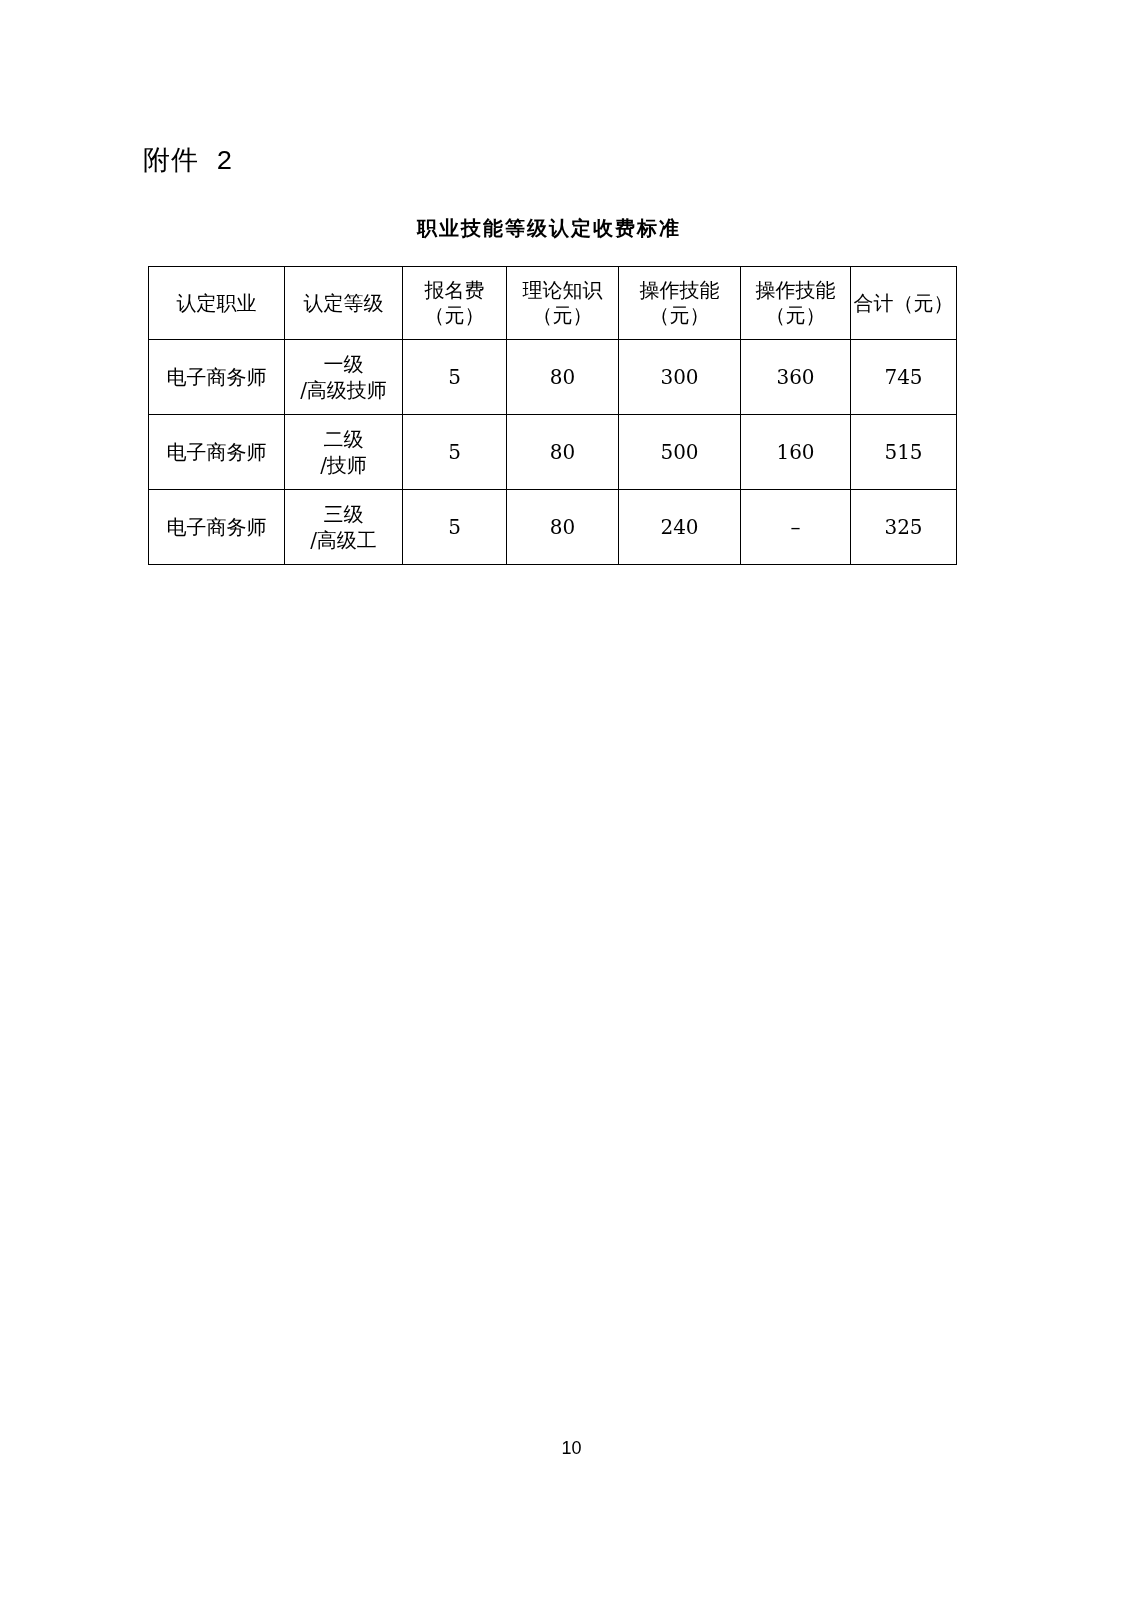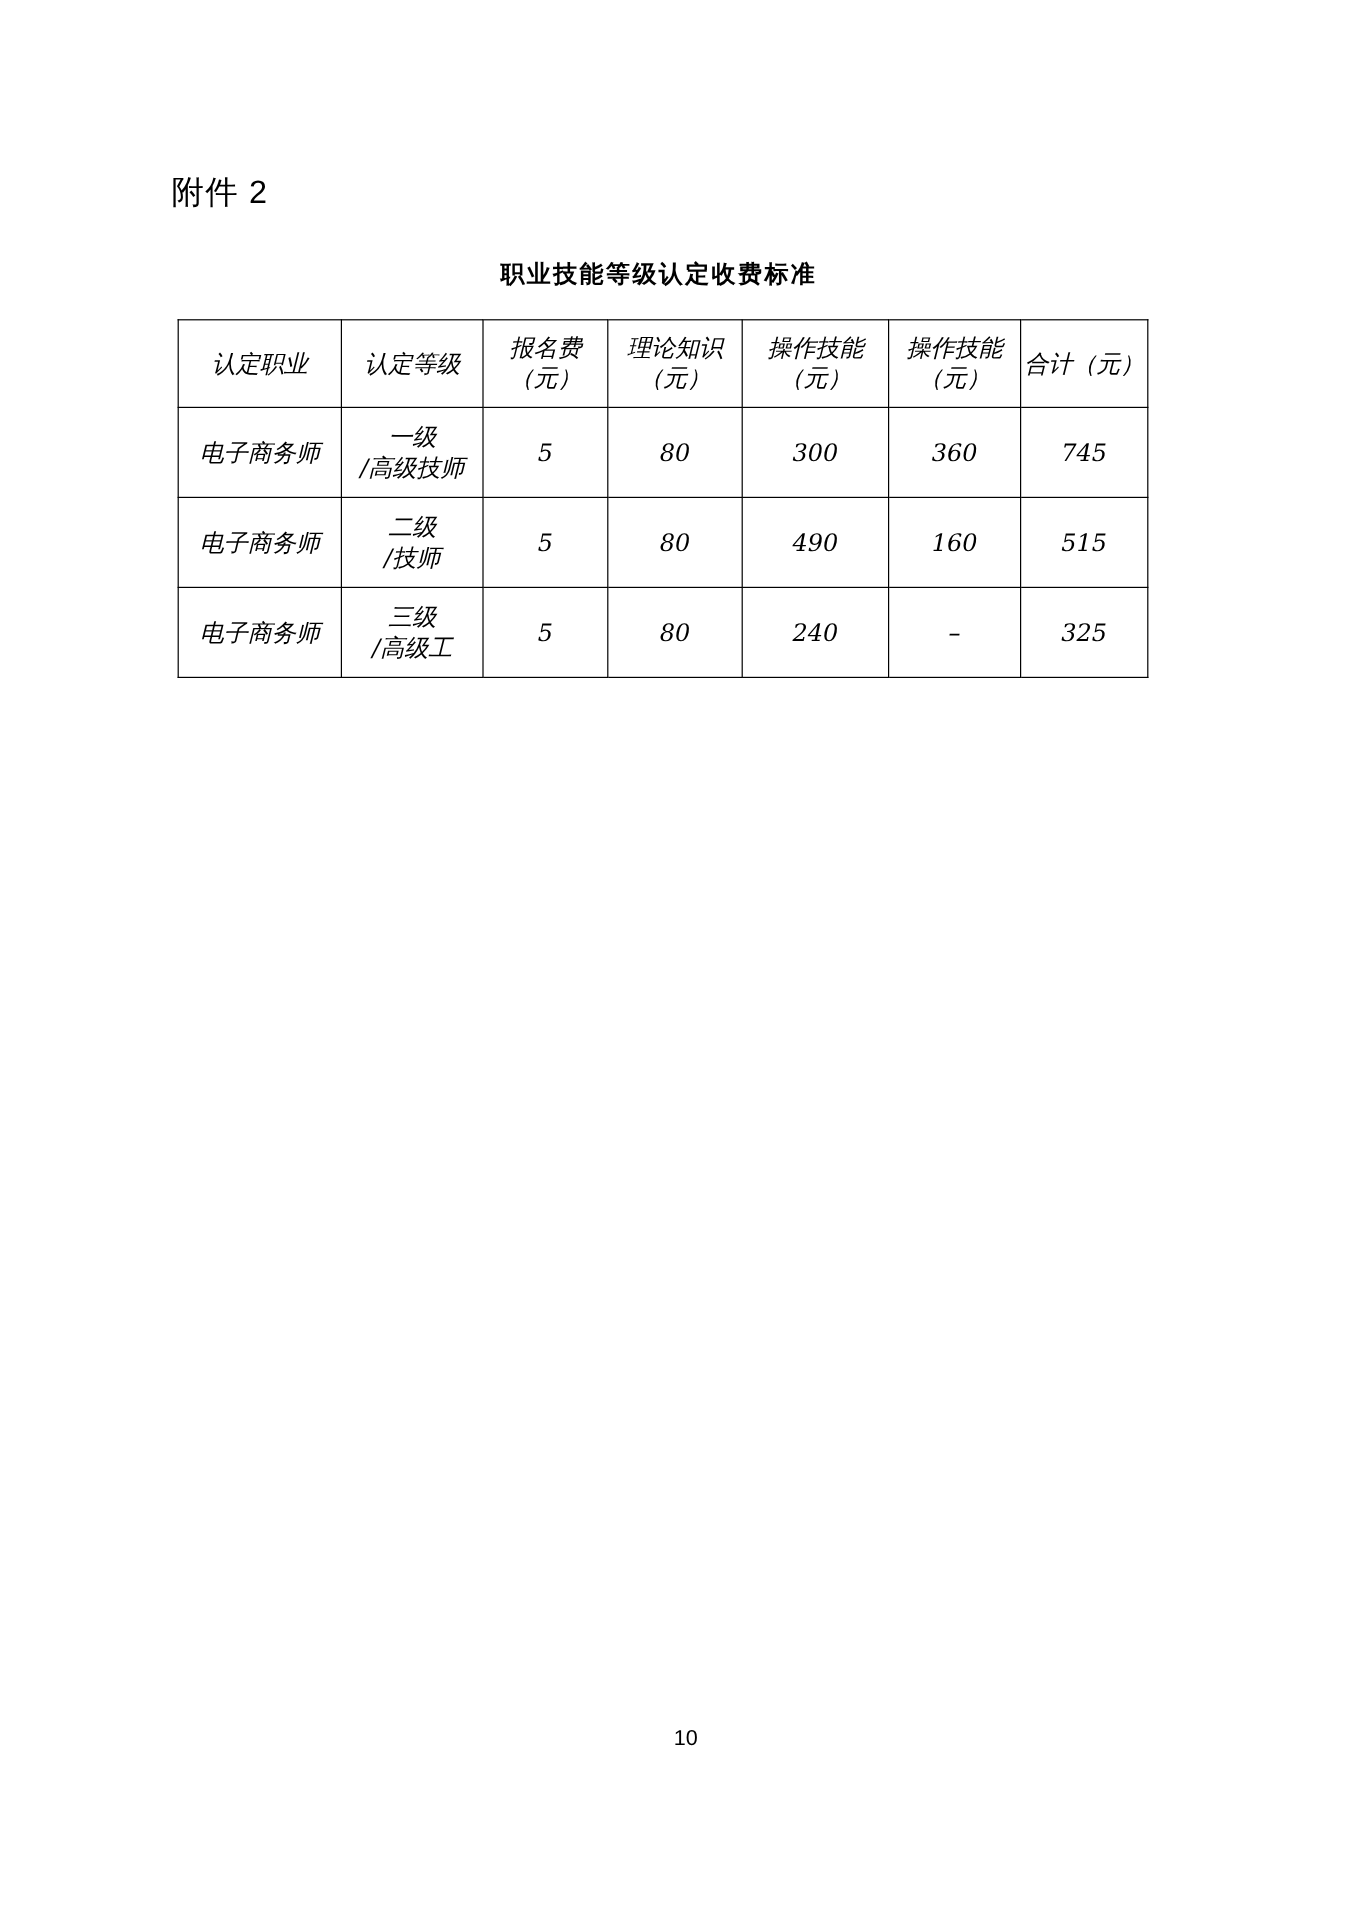--- a/index.html
+++ b/index.html
@@ -18,41 +18,40 @@
     position: absolute;
     inset: 0;
     padding: 0;
   }
   .attachment-label {
     position: absolute;
     left: 143px;
     top: 142px;
     font-size: 27px;
     letter-spacing: 1px;
-    font-family: Liberation Sans, sans-serif;
+    font-family: Liberation Mono, monospace;
   }
   .doc-title {
     position: absolute;
     left: 143px;
     top: 215px;
     width: 812px;
     text-align: center;
     font-size: 20px;
     font-weight: bold;
     letter-spacing: 2px;
     font-family: "DejaVu Serif", "Liberation Serif", serif;
   }
   table.fee-table {
     position: absolute;
     left: 148px;
     top: 266px;
     width: 808px;
     border-collapse: collapse;
     table-layout: fixed;
-    font-style: italic;
   }
   table.fee-table td, table.fee-table th {
     border: 1px solid #000000;
     text-align: center;
     vertical-align: middle;
     font-size: 20px;
     font-weight: normal;
     padding: 0;
     font-family: "DejaVu Serif", "Liberation Serif", serif;
   }
@@ -153,21 +152,21 @@
         <td class="num-cell">745</td>
       </tr>
       <tr>
         <td class="occupation-cell">电子商务师</td>
         <td class="level-cell">
           <span class="lv1">二级</span>
           <span class="lv2">/技师</span>
         </td>
         <td class="num-cell">5</td>
         <td class="num-cell">80</td>
-        <td class="num-cell">490</td>
+        <td class="num-cell">500</td>
         <td class="num-cell">160</td>
         <td class="num-cell">515</td>
       </tr>
       <tr>
         <td class="occupation-cell">电子商务师</td>
         <td class="level-cell">
           <span class="lv1">三级</span>
           <span class="lv2">/高级工</span>
         </td>
         <td class="num-cell">5</td>

